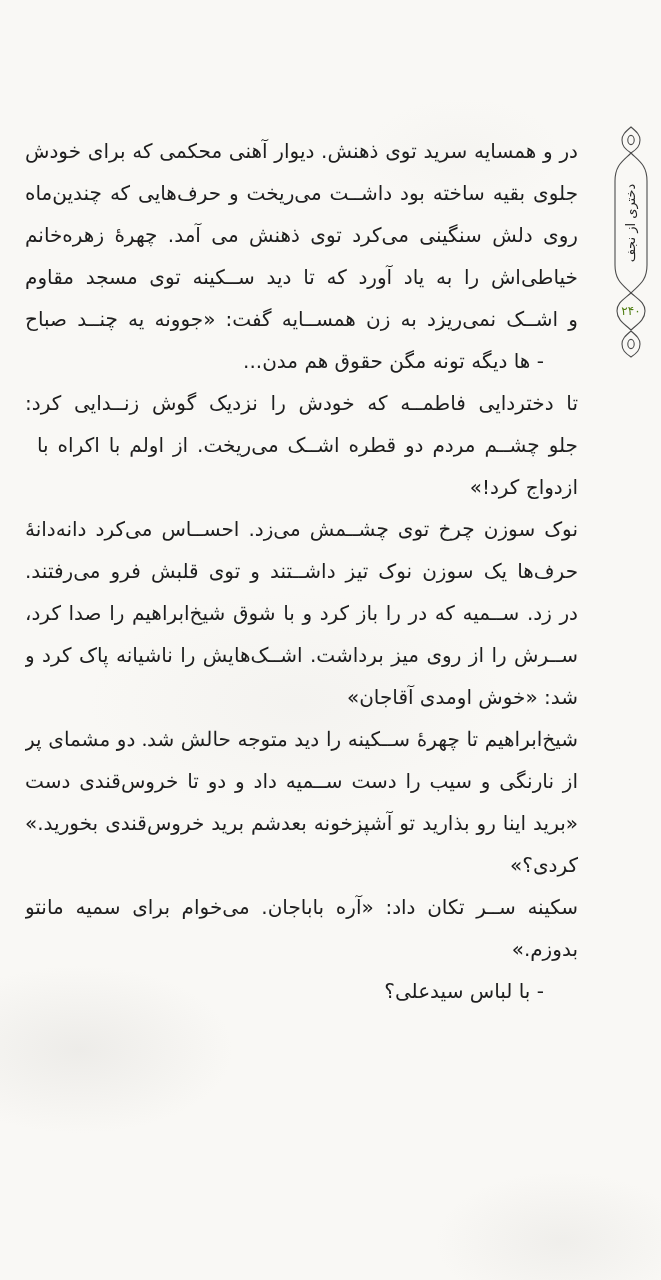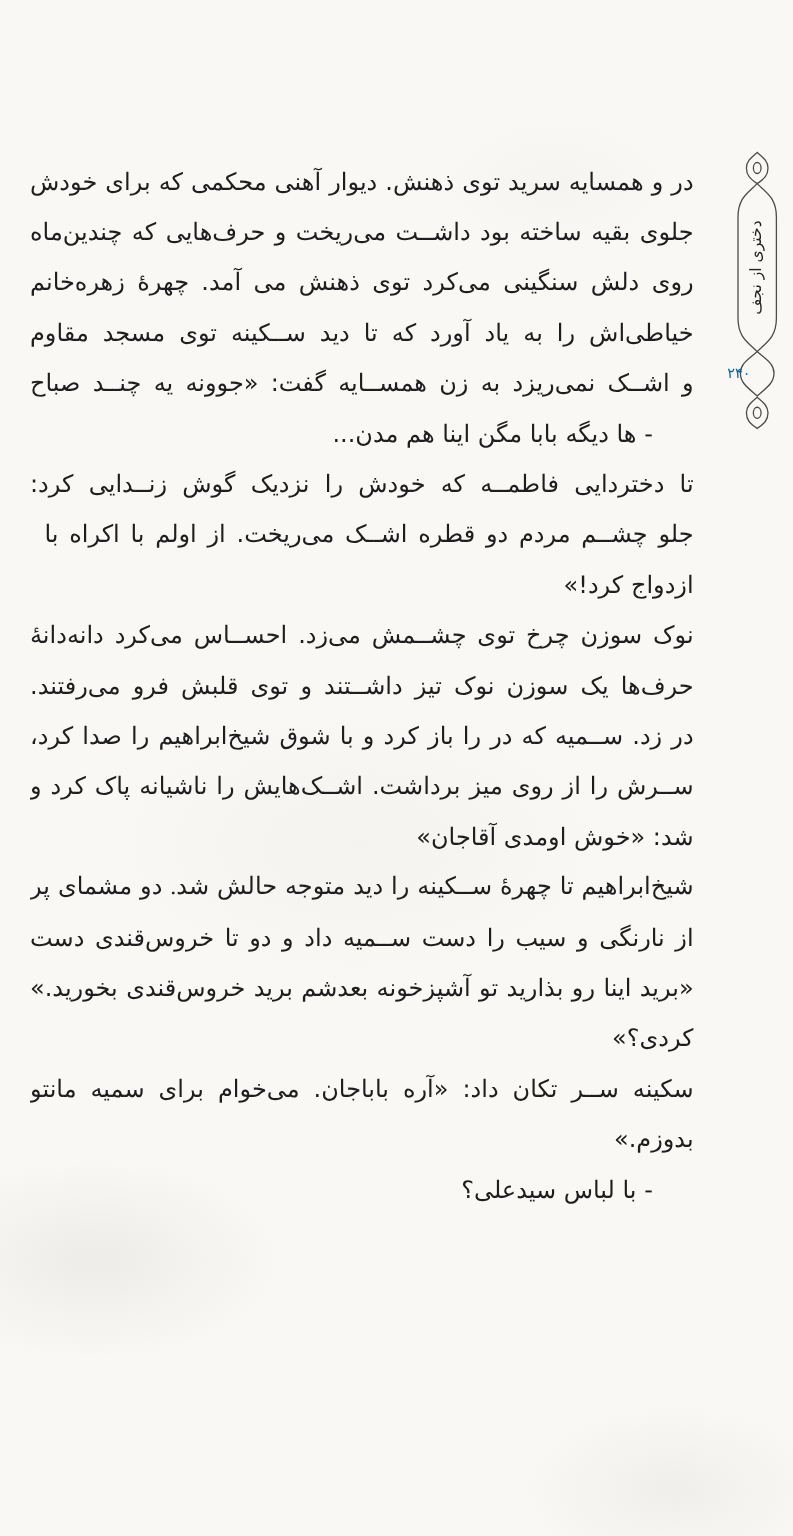--- a/index.html
+++ b/index.html
@@ -24,21 +24,21 @@
   .line.dialog{text-align:right;padding-right:34px;}
   .sidebar{position:absolute;right:5px;top:125px;width:50px;height:235px;}
   .sidebar svg{position:absolute;inset:0;}
   .book-title{
     position:absolute;top:88px;left:-40px;width:130px;height:20px;line-height:20px;
     transform:rotate(-90deg);transform-origin:center;
     text-align:center;font-size:13px;color:#222;direction:rtl;white-space:nowrap;
   }
   .page-number{
     position:absolute;top:171px;left:0;width:50px;height:31px;line-height:31px;
-    text-align:left;font-size:12px;color:#0369a1;
+    text-align:center;font-size:12px;color:#4d7c0f;
   }
 </style>
 </head>
 <body>
 
 <aside class="sidebar">
   <svg width="50" height="235" viewBox="0 0 50 235">
     <g fill="none" stroke="#4d4d4d" stroke-width="1.1">
 
       <path d="M25,2 C31,7 34,10 34,15 C34,21 31,24 25,28 C19,24 16,21 16,15 C16,10 19,7 25,2 Z"></path>
@@ -55,21 +55,21 @@
   <div class="book-title">دختری از نجف</div>
   <div class="page-number">۲۴۰</div>
 </aside>
 
 <main class="text-block" style="font-size: 20px;">
     <div class="line full" style="white-space: normal;">در و همسایه سرید توی ذهنش. دیوار آهنی محکمی که برای خودش</div>
     <div class="line full" style="white-space: normal;">جلوی بقیه ساخته بود داشــت می‌ریخت و حرف‌هایی که چندین‌ماه</div>
     <div class="line full" style="white-space: normal;">روی دلش سنگینی می‌کرد توی ذهنش می آمد. چهرهٔ زهره‌خانم معلم</div>
     <div class="line full" style="white-space: normal;">خیاطی‌اش را به یاد آورد که تا دید ســکینه توی مسجد مقاوم نشسته</div>
     <div class="line full" style="white-space: normal;">و اشــک نمی‌ریزد به زن همســایه گفت: «جوونه یه چنــد صباح دیگه</div>
-    <div class="line dialog" style="white-space: nowrap;">- ها دیگه بابا مگن اینا هم مدن...</div>
+    <div class="line dialog" style="white-space: nowrap;">- ها دیگه تونه مگن حقوق هم مدن...</div>
     <div class="line full" style="white-space: normal;">تا دختردایی فاطمــه که خودش را نزدیک گوش زنــدایی کرد: «حداقل</div>
     <div class="line full" style="white-space: normal; margin-left: 12px;">جلو چشــم مردم دو قطره اشــک می‌ریخت. از اولم با اکراه با سیدعلی</div>
     <div class="line end" style="white-space: nowrap;">ازدواج کرد!»</div>
     <div class="line full" style="white-space: normal;">نوک سوزن چرخ توی چشــمش می‌زد. احســاس می‌کرد دانه‌دانهٔ آن</div>
     <div class="line full" style="white-space: normal;">حرف‌ها یک سوزن نوک تیز داشــتند و توی قلبش فرو می‌رفتند. کسی</div>
     <div class="line full" style="white-space: normal;">در زد. ســمیه که در را باز کرد و با شوق شیخ‌ابراهیم را صدا کرد، سکینه</div>
     <div class="line full" style="white-space: normal;">ســرش را از روی میز برداشت. اشــک‌هایش را ناشیانه پاک کرد و بلند</div>
     <div class="line end" style="white-space: nowrap;">شد: «خوش اومدی آقاجان»</div>
     <div class="line full" style="white-space: normal; font-family: Liberation Serif, serif;">شیخ‌ابراهیم تا چهرهٔ ســکینه را دید متوجه حالش شد. دو مشمای پر</div>
     <div class="line full" style="white-space: normal;">از نارنگی و سیب را دست ســمیه داد و دو تا خروس‌قندی دست رقیه:</div>

